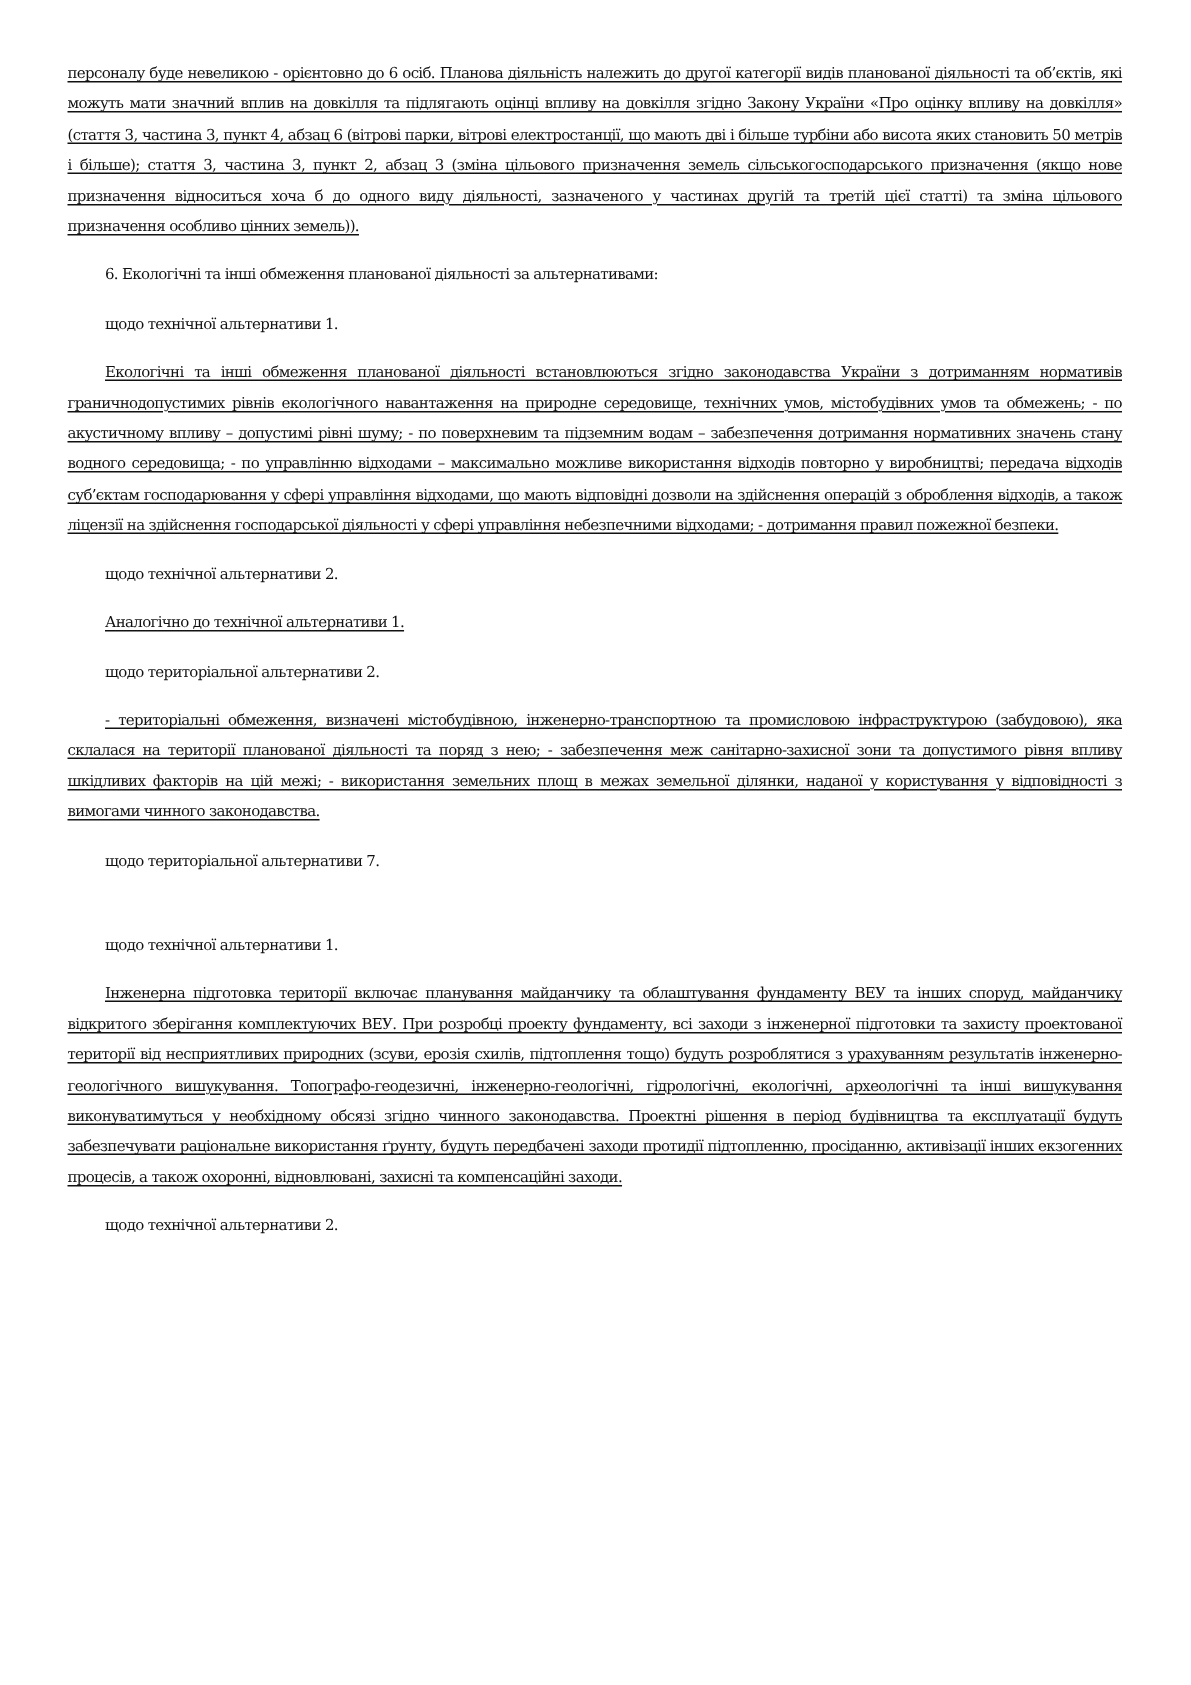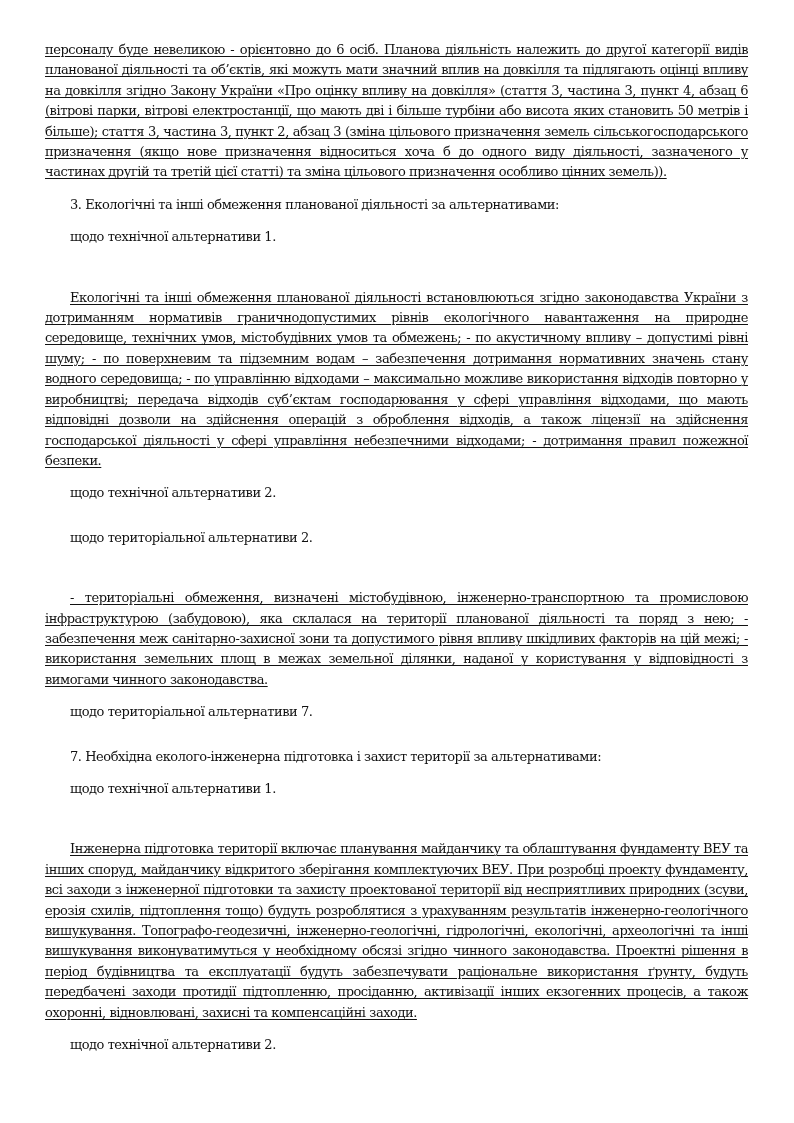--- a/index.html
+++ b/index.html
@@ -11,73 +11,73 @@
     font-family: "DejaVu Serif", "Liberation Serif", serif;
     color: #111111;
   }
   .page {
     position: absolute;
     left: 45px;
     top: 40px;
     width: 703px;
   }
   .p {
-    font-size: 13px;
+    font-size: 10px;
     line-height: 20.4px;
     margin: 0;
     letter-spacing: -0.45px;
     word-spacing: 0px;
   }
   .just {
     text-align: justify;
     text-align-last: left;
   }
   .ul {
     text-decoration: underline;
     text-decoration-thickness: 1px;
     text-underline-offset: 2px;
   }
-  .indent { text-indent: 25px; margin-top: 28px; }
+  .indent { text-indent: 25px; }
   .gap { height: 12px; }
   .plain { padding-left: 25px; }
 </style>
 </head>
 <body>
 
 <div class="page">
 
   <p class="p just"><span class="ul">персоналу буде невеликою - орієнтовно до 6 осіб. Планова діяльність належить до другої категорії видів планованої діяльності та об’єктів, які можуть мати значний вплив на довкілля та підлягають оцінці впливу на довкілля згідно Закону України «Про оцінку впливу на довкілля» (стаття 3, частина 3, пункт 4, абзац 6 (вітрові парки, вітрові електростанції, що мають дві і більше турбіни або висота яких становить 50 метрів і більше); стаття 3, частина 3, пункт 2, абзац 3 (зміна цільового призначення земель сільськогосподарського призначення (якщо нове призначення відноситься хоча б до одного виду діяльності, зазначеного у частинах другій та третій цієї статті) та зміна цільового призначення особливо цінних земель)).</span></p>
   <div class="gap"></div>
 
-  <p class="p plain">3. Екологічні та інші обмеження планованої діяльності за альтернативами:</p>
+  <p class="p plain">6. Екологічні та інші обмеження планованої діяльності за альтернативами:</p>
   <div class="gap"></div>
 
   <p class="p plain">щодо технічної альтернативи 1.</p>
   <div class="gap"></div>
 
   <p class="p just indent"><span class="ul">Екологічні та інші обмеження планованої діяльності встановлюються згідно законодавства України з дотриманням нормативів граничнодопустимих рівнів екологічного навантаження на природне середовище, технічних умов, містобудівних умов та обмежень; - по акустичному впливу – допустимі рівні шуму; - по поверхневим та підземним водам – забезпечення дотримання нормативних значень стану водного середовища; - по управлінню відходами – максимально можливе використання відходів повторно у виробництві; передача відходів суб’єктам господарювання у сфері управління відходами, що мають відповідні дозволи на здійснення операцій з оброблення відходів, а також ліцензії на здійснення господарської діяльності у сфері управління небезпечними відходами; - дотримання правил пожежної безпеки.</span></p>
   <div class="gap"></div>
 
   <p class="p plain">щодо технічної альтернативи 2.</p>
   <div class="gap"></div>
 
+  <p class="p plain"><span class="ul">Аналогічно до технічної альтернативи 1.</span></p>
   <div class="gap"></div>
 
   <p class="p plain">щодо територіальної альтернативи 2.</p>
   <div class="gap"></div>
 
   <p class="p just indent"><span class="ul">- територіальні обмеження, визначені містобудівною, інженерно-транспортною та промисловою інфраструктурою (забудовою), яка склалася на території планованої діяльності та поряд з нею; - забезпечення меж санітарно-захисної зони та допустимого рівня впливу шкідливих факторів на цій межі; - використання земельних площ в межах земельної ділянки, наданої у користування у відповідності з вимогами чинного законодавства.</span></p>
   <div class="gap"></div>
 
   <p class="p plain">щодо територіальної альтернативи 7.</p>
   <div class="gap"></div>
 
   <div class="gap"></div>
 
-  <p class="p plain">7. Необхідна еколого-інженерна підготовка і захист території за альтернативами:</p>
   <div class="gap"></div>
 
   <p class="p plain">щодо технічної альтернативи 1.</p>
   <div class="gap"></div>
 
   <p class="p just indent"><span class="ul">Інженерна підготовка території включає планування майданчику та облаштування фундаменту ВЕУ та інших споруд, майданчику відкритого зберігання комплектуючих ВЕУ. При розробці проекту фундаменту, всі заходи з інженерної підготовки та захисту проектованої території від несприятливих природних (зсуви, ерозія схилів, підтоплення тощо) будуть розроблятися з урахуванням результатів інженерно-геологічного вишукування. Топографо-геодезичні, інженерно-геологічні, гідрологічні, екологічні, археологічні та інші вишукування виконуватимуться у необхідному обсязі згідно чинного законодавства. Проектні рішення в період будівництва та експлуатації будуть забезпечувати раціональне використання ґрунту, будуть передбачені заходи протидії підтопленню, просіданню, активізації інших екзогенних процесів, а також охоронні, відновлювані, захисні та компенсаційні заходи.</span></p>
   <div class="gap"></div>
 
   <p class="p plain">щодо технічної альтернативи 2.</p>
 

